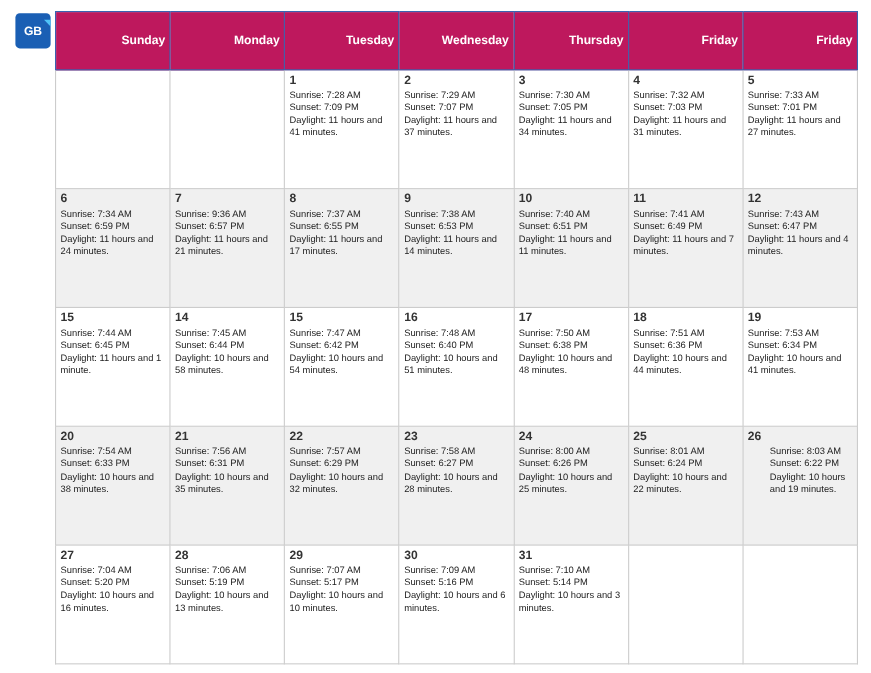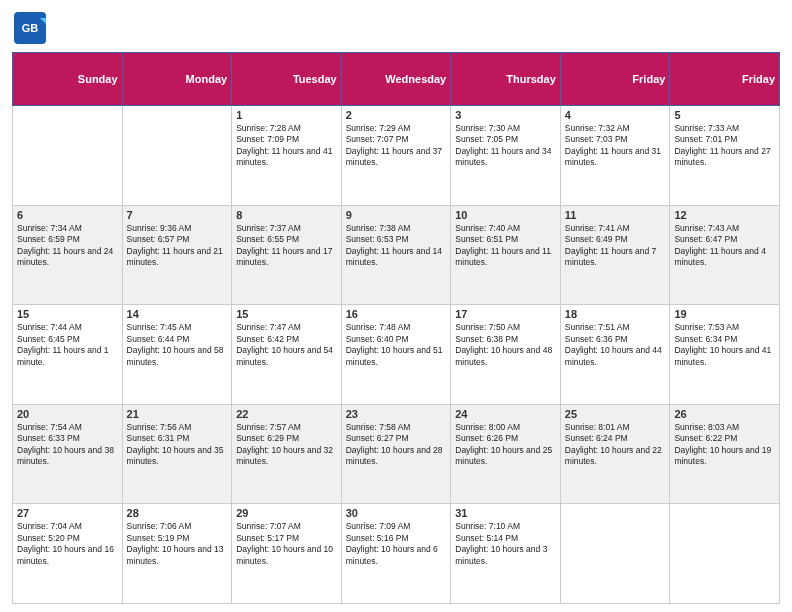--- a/index.html
+++ b/index.html
@@ -8,21 +8,20 @@
       background: #fff;
       width: 792px;
       height: 612px;
       overflow: hidden;
     }
     .container {
       width: 792px;
       height: 612px;
       padding: 10px 12px 8px 12px;
       display: flex;
-      flex-direction: column;
     }
     .header {
       display: flex;
       justify-content: space-between;
       align-items: flex-start;
       margin-bottom: 6px;
     }
     .logo {
       display: flex;
       flex-direction: column;
@@ -286,21 +285,21 @@
 Daylight: 10 hours and 25 minutes.</div>
           </td>
           <td>
             <span class="day-num">25</span>
             <div class="cell-text" style="white-space: pre-line;">Sunrise: 8:01 AM
 Sunset: 6:24 PM
 Daylight: 10 hours and 22 minutes.</div>
           </td>
           <td>
             <span class="day-num">26</span>
-            <div class="cell-text" style="white-space: pre-line;">Sunrise: 8:03 AM
+            <div class="cell-text" style="white-space: pre-line; margin-left: 20px;">Sunrise: 8:03 AM
 Sunset: 6:22 PM
 Daylight: 10 hours and 19 minutes.</div>
           </td>
         </tr>
         <tr>
           <td>
             <span class="day-num">27</span>
             <div class="cell-text" style="white-space: pre-line;">Sunrise: 7:04 AM
 Sunset: 5:20 PM
 Daylight: 10 hours and 16 minutes.</div>

